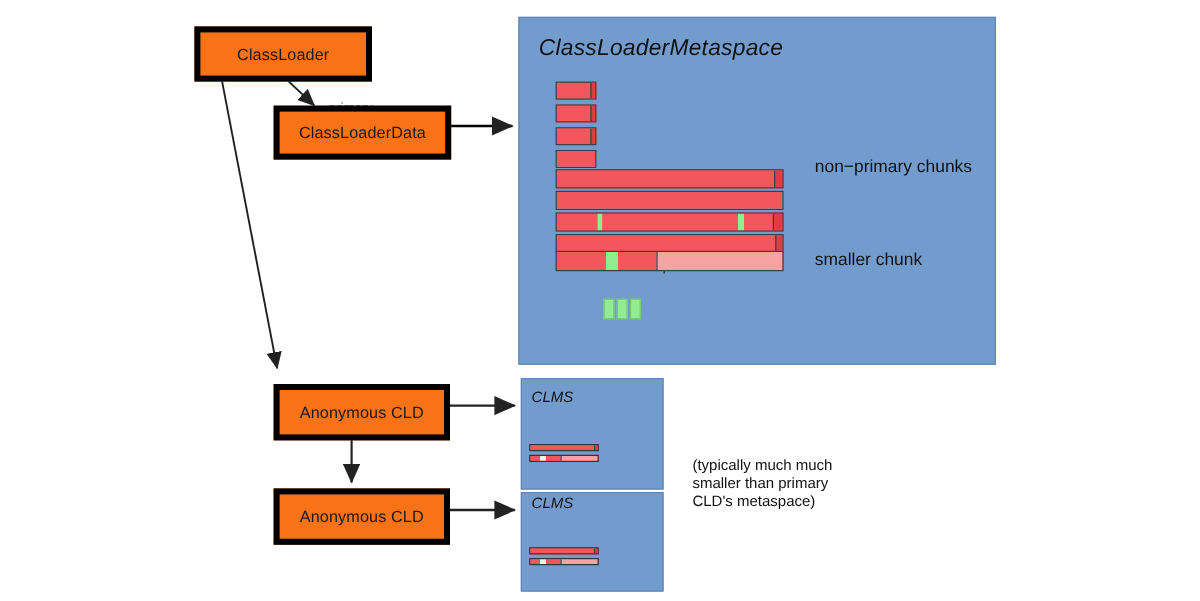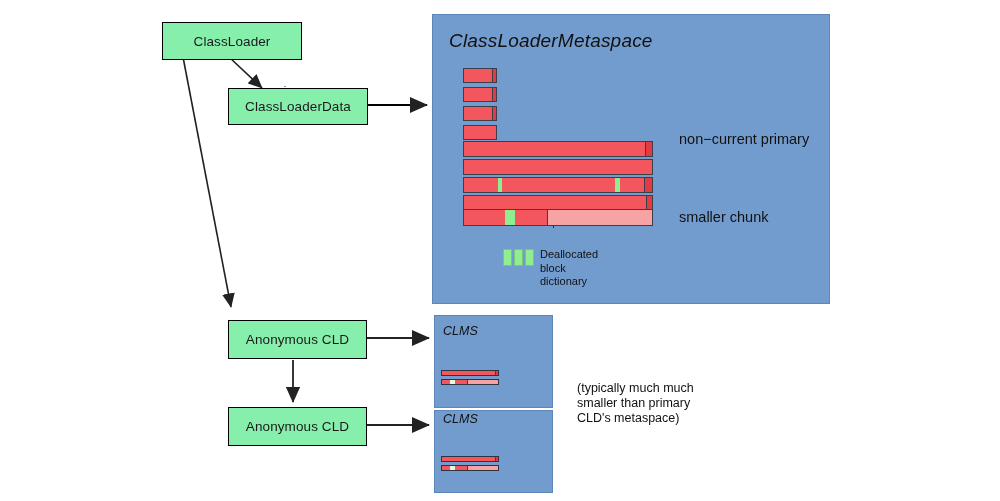--- a/index.html
+++ b/index.html
@@ -1,21 +1,21 @@
 <!DOCTYPE html>
 <html><head>
 <meta charset="utf-8">
 <style>
   html,body{margin:0;padding:0;background:#ffffff;}
   body{width:1000px;height:501px;position:relative;overflow:hidden;
        font-family:"Liberation Sans","DejaVu Sans",sans-serif;color:#111;}
   .canvas{position:absolute;left:0;top:0;width:1000px;height:501px;}
 
   
-  .node{position:absolute;background:#86efac;border:1px solid #000000;
+  .node{position:absolute;background:#f97316;border:5px solid #000000;
         display:flex;align-items:center;justify-content:center;
         font-size:13.5px;color:#1a1a1a;letter-spacing:.1px;}
 
   
   .panel{position:absolute;background:#739cce;border:1px solid #5d86b9;}
   .panel-title{position:absolute;font-size:19px;color:#111;letter-spacing:.2px;}
 
   
   .chunk{position:absolute;border:1.4px solid #3a3f4a;box-sizing:border-box;
          background:#f4565e;display:flex;overflow:hidden;}
@@ -125,29 +125,26 @@
 
   <div class="dashv" style="left:553px;top:211px;height:17px;"></div>
 
   <div class="chunk" style="left:463px;top:209px;width:190px;height:17px;">
     <div class="seg used" style="width:22%;"></div>
     <div class="seg dead" style="width:5%;"></div>
     <div class="seg used" style="width:17%;"></div>
     <div class="seg free div" style="width:56%;"></div>
   </div>
 
-  <div class="lbl" style="left:679px;top:132px;font-size:14.5px;">non−current primary</div>
+  <div class="lbl" style="left:679px;top:132px;font-size:14.5px;">non−primary chunks</div>
   <div class="lbl" style="left:679px;top:210px;font-size:14.5px;">smaller chunk</div>
 
   <div class="swatch" style="left:503px;top:249px;width:7px;height:15px;"></div>
   <div class="swatch" style="left:514px;top:249px;width:7px;height:15px;"></div>
   <div class="swatch" style="left:525px;top:249px;width:7px;height:15px;"></div>
-  <div class="lbl legend" style="left:540px;top:248px;">Deallocated
-block
-dictionary</div>
 
   <div class="node" style="left:228px;top:320px;width:137px;height:37px;">
     <span>Anonymous CLD</span>
   </div>
   <div class="node" style="left:228px;top:407px;width:137px;height:37px;">
     <span>Anonymous CLD</span>
   </div>
 
   <div class="panel" style="left:434px;top:315px;width:117px;height:91px;"></div>
   <div class="lbl sub" style="left:443px;top:324px;">CLMS</div>

